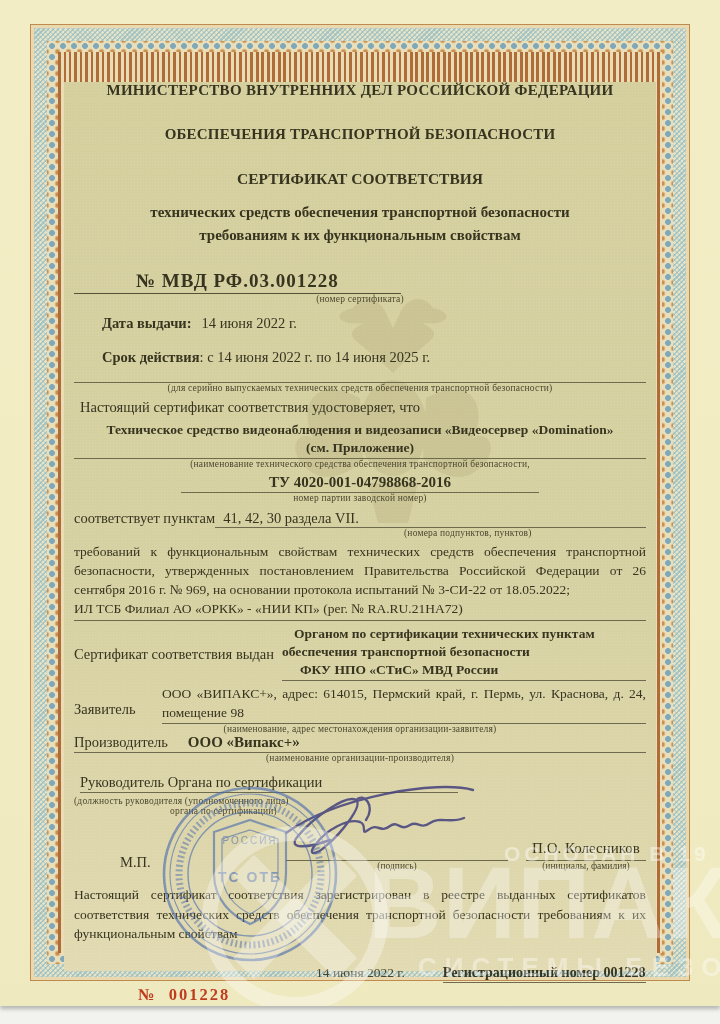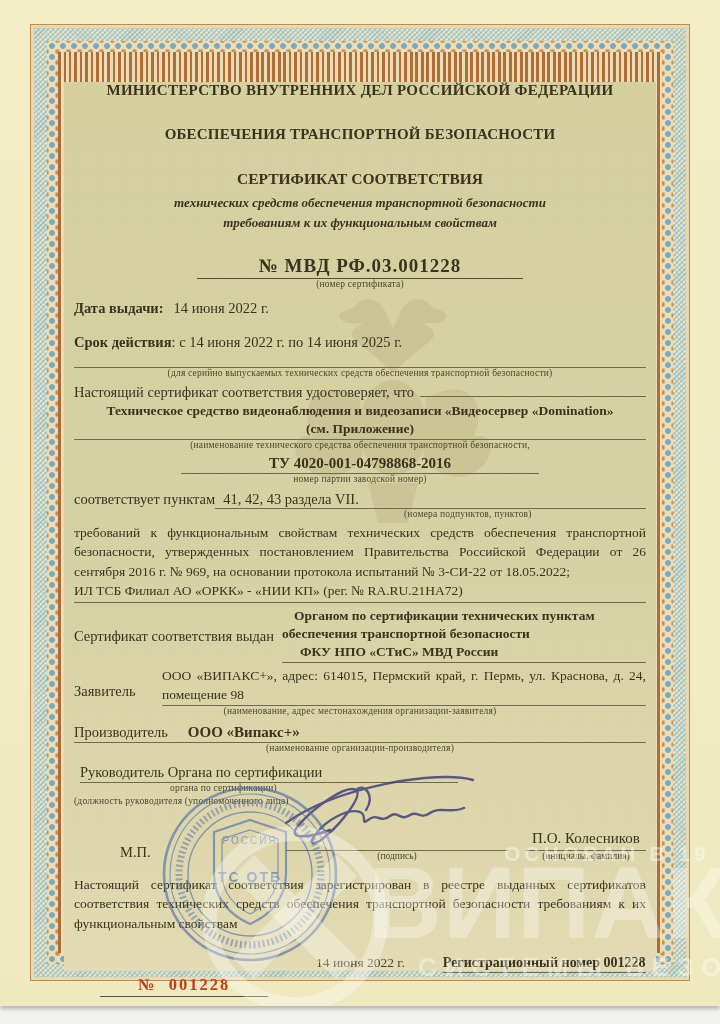--- a/index.html
+++ b/index.html
@@ -39,26 +39,26 @@
       color:#37341f;}
   
   .c{text-align:center;}
   .b{font-weight:bold;}
   .cap{font-size:9.5px;color:#4b472f;text-align:center;letter-spacing:.2px;}
   .uline{border-bottom:1px solid #6e6a4e;}
   .fill{flex:1;border-bottom:1px solid #6e6a4e;margin:0 0 3px 6px;}
   .ministry{margin-top:24px;font-size:15px;font-weight:bold;text-align:center;letter-spacing:.3px;}
   .program{margin-top:25px;font-size:15px;font-weight:bold;text-align:center;line-height:1.4;letter-spacing:.2px;}
   .doc-title{margin-top:25px;font-size:15.5px;font-weight:bold;text-align:center;}
-  .doc-sub{font-size:13px;font-weight:bold;text-align:center;line-height:1.55;margin-top:5px;font-style:italic;}
-  .cert-no-wrap{margin-top:22px;text-align:center;}
+  .doc-sub{font-size:15px;font-weight:bold;text-align:center;line-height:1.55;margin-top:13px;}
+  .cert-no-wrap{margin-top:22px;}
   .cert-no{display:inline-block;font-size:19px;font-weight:bold;letter-spacing:1px;
            border-bottom:1.5px solid #56523a;padding:0 62px 1px 62px;}
   .row{display:flex;align-items:baseline;}
-  .lbl{font-size:14.5px;font-weight:bold;white-space:nowrap;}
+  .lbl{font-size:14.5px;font-weight:bold;white-space:nowrap;margin-left:28px;}
   .val{font-size:14.5px;}
   .para{font-size:13.5px;line-height:1.42;text-align:justify;}
   .sig-caption{font-size:9.5px;color:#4b472f;text-align:center;}
   .red{color:#bf3c1d;}
   
   .wm{position:absolute;inset:0;pointer-events:none;z-index:6;overflow:hidden;}
   .wm-ring{position:absolute;left:202px;top:826px;width:186px;height:186px;border-radius:50%;
            border:15px solid rgba(255,255,255,.34);box-sizing:border-box;}
   .wm-x1,.wm-x2{position:absolute;left:222px;top:902px;width:146px;height:30px;
            background:rgba(255,255,255,.30);}
@@ -118,39 +118,39 @@
           <span class="lbl">Дата выдачи:</span>
           <span class="val" style="margin-left:10px;">14 июня 2022 г.</span>
         </div>
 
         <div class="row uline" style="margin-top:17px;padding-bottom:16px;">
           <span class="lbl">Срок действия</span>
           <span class="val">:  с  14 июня 2022 г.  по  14 июня 2025 г.</span>
         </div>
         <div class="cap">(для серийно выпускаемых технических средств обеспечения транспортной безопасности)</div>
 
-        <div class="row" style="margin-top:6px;">
+        <div class="row" style="margin-top:6px;flex-direction:column;">
           <span class="val" style="font-size:14.5px;">Настоящий сертификат соответствия удостоверяет, что</span>
           <span class="fill"></span>
         </div>
 
         <div class="uline" style="margin-top:2px;padding-bottom:2px;">
           <div class="c b" style="font-size:13.5px;">Техническое средство видеонаблюдения и видеозаписи «Видеосервер «Domination»</div>
           <div class="c b" style="font-size:13.5px;margin-top:2px;text-align:center;">(см. Приложение)</div>
         </div>
         <div class="cap">(наименование технического средства обеспечения транспортной безопасности,</div>
 
         <div class="c" style="margin-top:4px;">
           <span class="b uline" style="font-size:15px;padding:0 88px 1px 88px;display:inline-block;">ТУ 4020-001-04798868-2016</span>
         </div>
         <div class="cap">номер партии заводской номер)</div>
 
         <div class="row" style="margin-top:7px;">
           <span class="val">соответствует пунктам</span>
-          <span class="val" style="flex:1;border-bottom:1px solid #6e6a4e;padding-left:8px;">41, 42, 43 раздела VII.</span>
+          <span class="val" style="flex:1;border-bottom:1px solid #6e6a4e;padding-left:8px;">41, 42, 30 раздела VII.</span>
         </div>
         <div class="cap" style="text-align:left;padding-left:330px;">(номера подпунктов, пунктов)</div>
 
         <div class="para" style="margin-top:4px;">требований к функциональным свойствам технических средств обеспечения транспортной безопасности, утвержденных постановлением Правительства Российской Федерации от 26 сентября 2016 г. № 969, на основании протокола испытаний № 3-СИ-22 от 18.05.2022;</div>
         <div class="para uline" style="padding-bottom:2px;">ИЛ ТСБ Филиал АО «ОРКК» - «НИИ КП» (рег. № RA.RU.21НА72)</div>
 
         <div class="row" style="margin-top:5px;align-items:flex-end;">
           <span class="val" style="width:208px;font-size:14.5px;padding-bottom:18px;">Сертификат соответствия выдан</span>
           <div style="flex:1;">
             <div class="uline" style="padding-bottom:2px;">
@@ -160,31 +160,31 @@
             </div>
           </div>
         </div>
 
         <div class="row" style="margin-top:3px;align-items:flex-end;">
           <span class="val" style="width:88px;font-size:14.5px;padding-bottom:6px;">Заявитель</span>
           <div class="para uline" style="flex:1;padding-bottom:1px;">ООО «ВИПАКС+», адрес: 614015, Пермский край, г. Пермь, ул. Краснова, д. 24, помещение 98</div>
         </div>
         <div class="cap">(наименование, адрес местонахождения организации-заявителя)</div>
 
-        <div class="row uline" style="margin-top:8px;padding-bottom:1px;">
+        <div class="row uline" style="padding-bottom:1px;">
           <span class="val" style="font-size:14.5px;">Производитель</span>
           <span class="b" style="font-size:15px;margin-left:20px;">ООО «Випакс+»</span>
         </div>
         <div class="cap">(наименование организации-производителя)</div>
 
         <div style="margin-top:10px;">
           <span class="uline" style="font-size:14.5px;display:inline-block;width:66%;padding-bottom:1px;margin-left:6px;">Руководитель Органа по сертификации</span>
         </div>
+        <div class="cap" style="text-align:left;margin-top:3px;">(должность руководителя (уполномоченного лица)</div>
         <div class="cap" style="text-align:left;padding-left:96px;">органа по сертификации)</div>
-        <div class="cap" style="text-align:left;margin-top:3px;">(должность руководителя (уполномоченного лица)</div>
 
         <div class="row" style="align-items:flex-end;margin-top:0;">
           <div style="width:212px;">
             <span class="val" style="margin-left:46px;">М.П.</span>
           </div>
           <div style="width:222px;position:relative;">
             <svg class="signature" width="250" height="85" viewBox="0 0 250 85">
               <g fill="none" stroke="#44417e" stroke-width="2.4" stroke-linecap="round" opacity=".85">
                 <path d="M18 55 C70 18 170 2 205 12"></path>
                 <path d="M62 62 C40 70 18 72 30 58 C45 40 78 16 88 22 C96 28 70 58 60 66 C48 78 38 78 48 66 C58 52 80 40 92 44 C100 47 92 58 100 52 C110 44 112 56 122 48 C130 42 132 54 142 47 C150 42 152 52 162 45 C172 38 182 46 196 40"></path>

